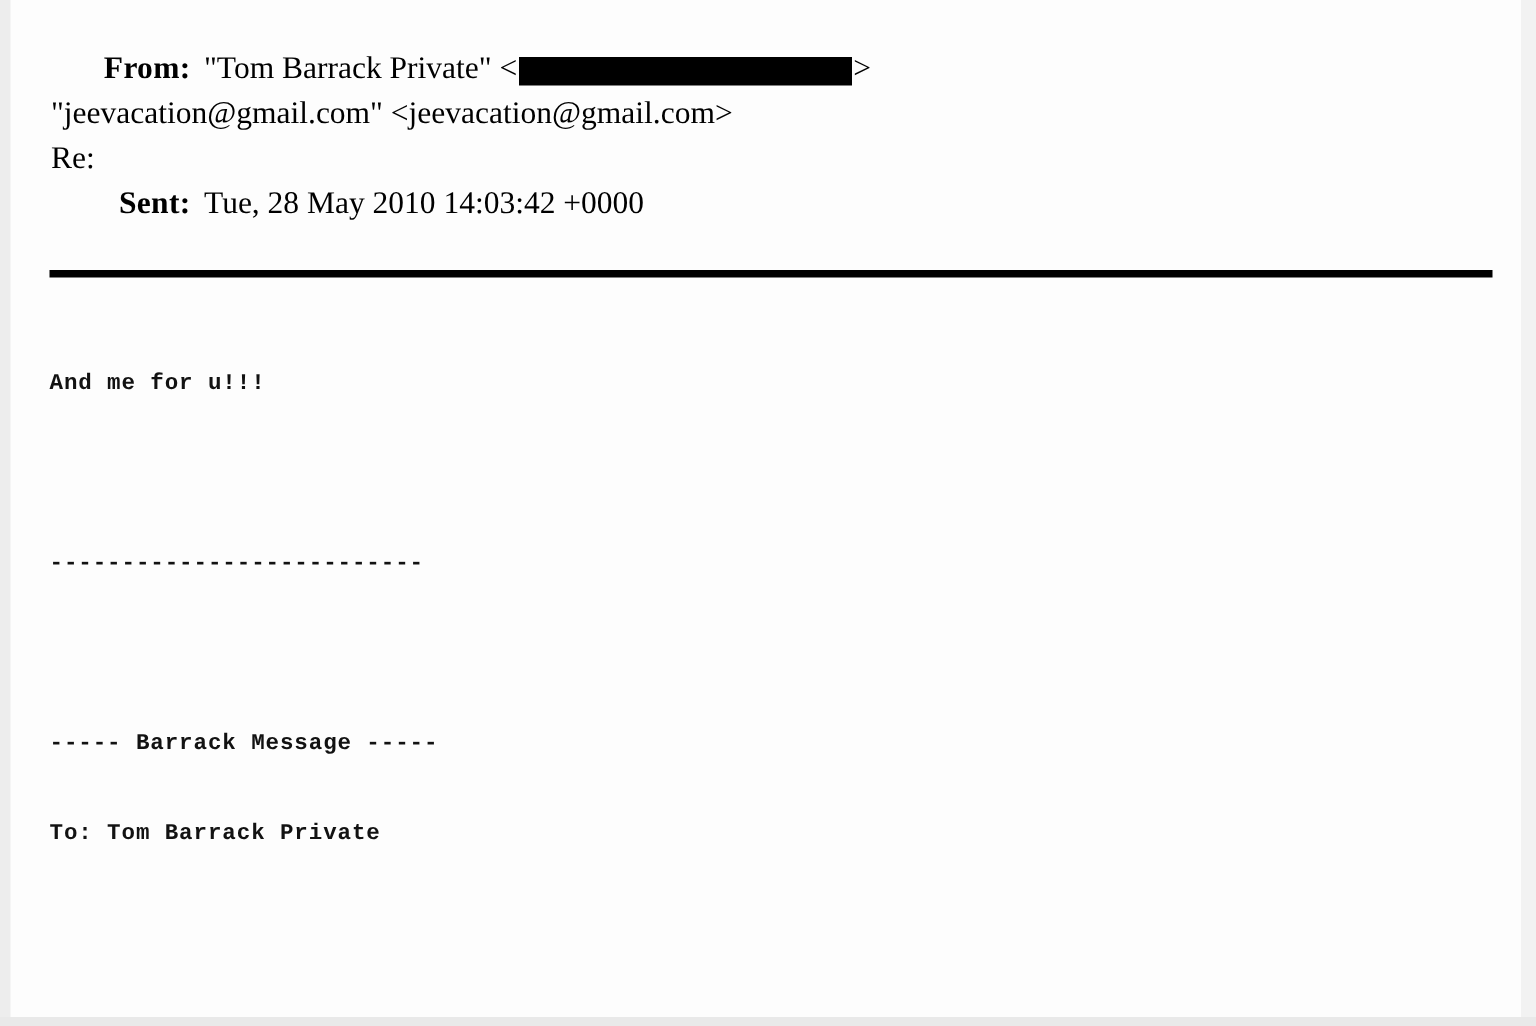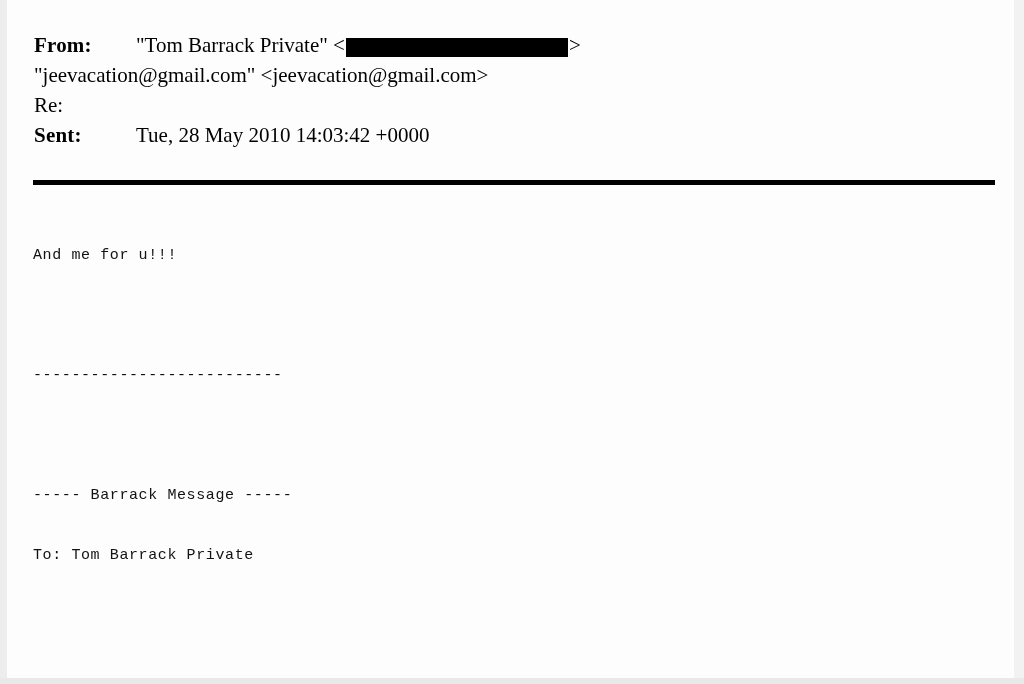--- a/index.html
+++ b/index.html
@@ -51,20 +51,21 @@
   }
   .hdr-row {
     display: flex;
     align-items: baseline;
     font-size: 21px;
     line-height: 30px;
     margin-bottom: 0px;
   }
   .hdr-label {
     width: 93px;
+    text-align: right;
     font-weight: bold;
     padding-right: 9px;
     flex: 0 0 auto;
     letter-spacing: 0.2px;
   }
   .hdr-value {
     font-weight: normal;
     white-space: nowrap;
     display: flex;
     align-items: center;
@@ -101,20 +102,21 @@
     font-family: "Liberation Mono", "DejaVu Sans Mono", monospace;
     font-size: 15px;
     line-height: 20px;
     letter-spacing: 0.6px;
     white-space: pre;
     color: #121212;
   }
   .body-line {
     height: 20px;
     white-space: pre;
+    font-weight: bold;
   }
   .body-line.blank {
     height: 20px;
   }
 </style>
 </head>
 <body>
 
 <div class="page">
 

